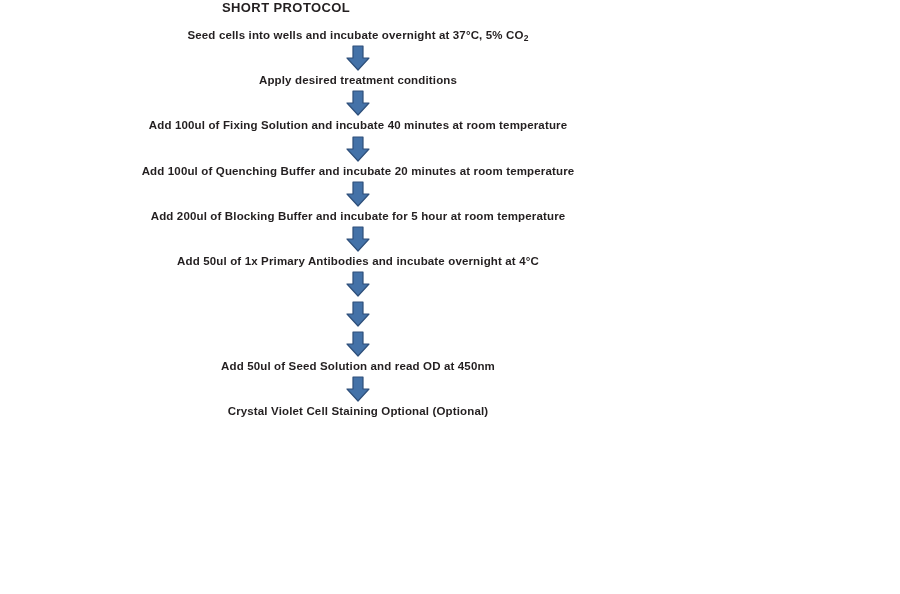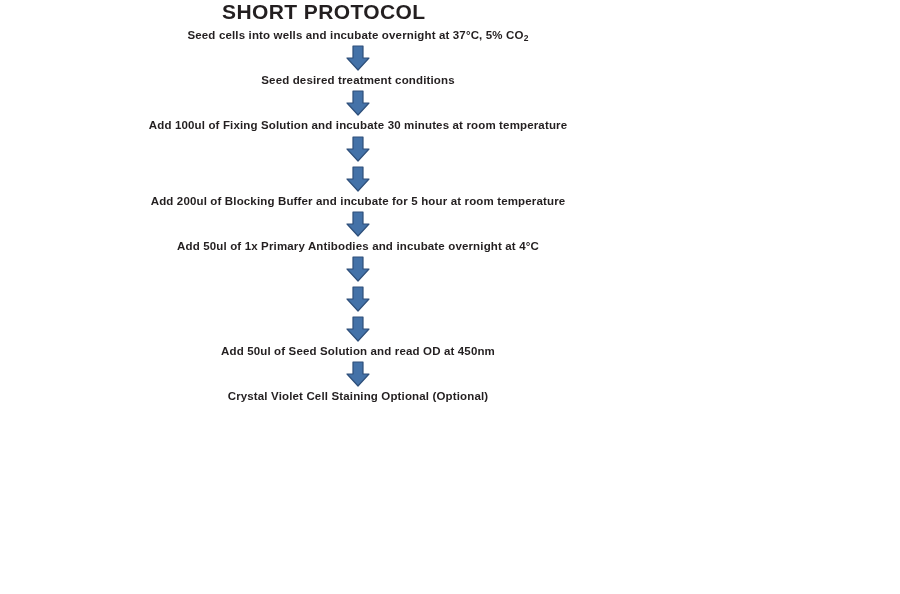--- a/index.html
+++ b/index.html
@@ -17,21 +17,21 @@
   .page {
     position: relative;
     width: 900px;
     height: 594px;
     box-sizing: border-box;
   }
   .protocol-title {
     position: absolute;
     left: 222px;
     top: 0px;
-    font-size: 21px;
+    font-size: 13px;
     font-weight: bold;
     letter-spacing: 0.4px;
     color: #231f20;
   }
   .flow {
     position: absolute;
     left: 0;
     top: 28px;
     width: 716px;
     display: flex;
@@ -69,32 +69,33 @@
 
 <div class="page">
   <div class="protocol-title">SHORT PROTOCOL</div>
   <div class="flow">
       <div class="step">Seed cells into wells and incubate overnight at 37°C, 5% CO<sub>2</sub></div>
       <div class="arrow-wrap">
         <svg width="28" height="28" viewBox="0 0 28 28">
           <polygon points="9,2 19,2 19,14 25,14 14,26 3,14 9,14" fill="#4472a8" stroke="#2e4f7a" stroke-width="1.2" stroke-linejoin="round"></polygon>
         </svg>
       </div>
-      <div class="step">Seed desired treatment conditions</div>
+      <div class="step">Apply desired treatment conditions</div>
       <div class="arrow-wrap">
         <svg width="28" height="28" viewBox="0 0 28 28">
           <polygon points="9,2 19,2 19,14 25,14 14,26 3,14 9,14" fill="#4472a8" stroke="#2e4f7a" stroke-width="1.2" stroke-linejoin="round"></polygon>
         </svg>
       </div>
-      <div class="step">Add 100ul of Fixing Solution and incubate 30 minutes at room temperature</div>
+      <div class="step">Add 100ul of Fixing Solution and incubate 40 minutes at room temperature</div>
       <div class="arrow-wrap">
         <svg width="28" height="28" viewBox="0 0 28 28">
           <polygon points="9,2 19,2 19,14 25,14 14,26 3,14 9,14" fill="#4472a8" stroke="#2e4f7a" stroke-width="1.2" stroke-linejoin="round"></polygon>
         </svg>
       </div>
+      <div class="step">Add 100ul of Quenching Buffer and incubate 20 minutes at room temperature</div>
       <div class="arrow-wrap">
         <svg width="28" height="28" viewBox="0 0 28 28">
           <polygon points="9,2 19,2 19,14 25,14 14,26 3,14 9,14" fill="#4472a8" stroke="#2e4f7a" stroke-width="1.2" stroke-linejoin="round"></polygon>
         </svg>
       </div>
       <div class="step">Add 200ul of Blocking Buffer and incubate for 5 hour at room temperature</div>
       <div class="arrow-wrap">
         <svg width="28" height="28" viewBox="0 0 28 28">
           <polygon points="9,2 19,2 19,14 25,14 14,26 3,14 9,14" fill="#4472a8" stroke="#2e4f7a" stroke-width="1.2" stroke-linejoin="round"></polygon>
         </svg>

